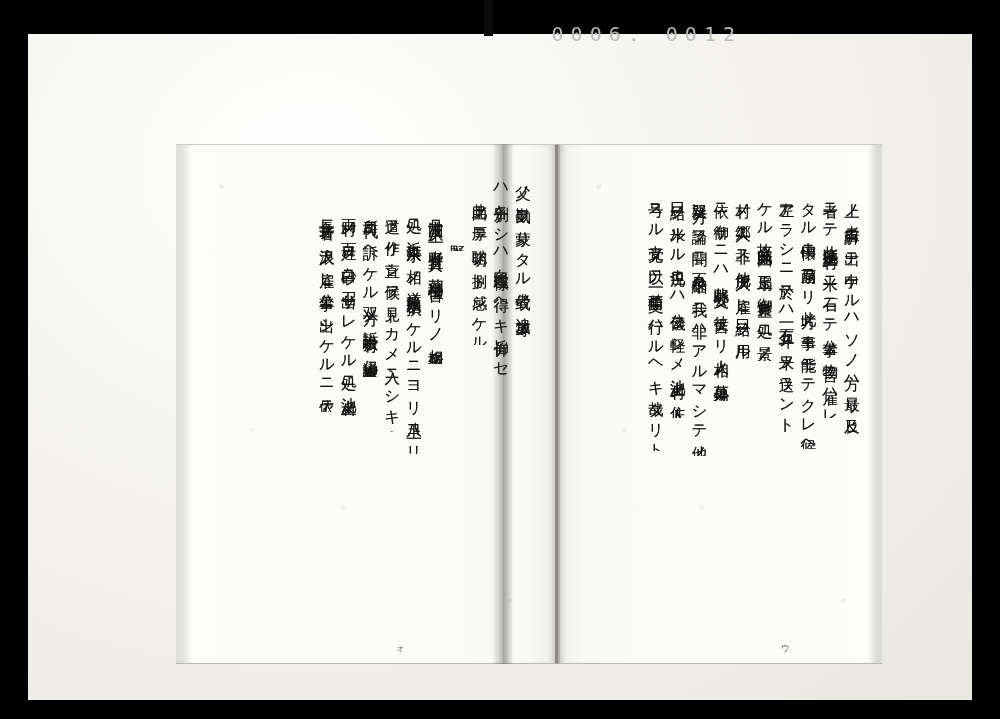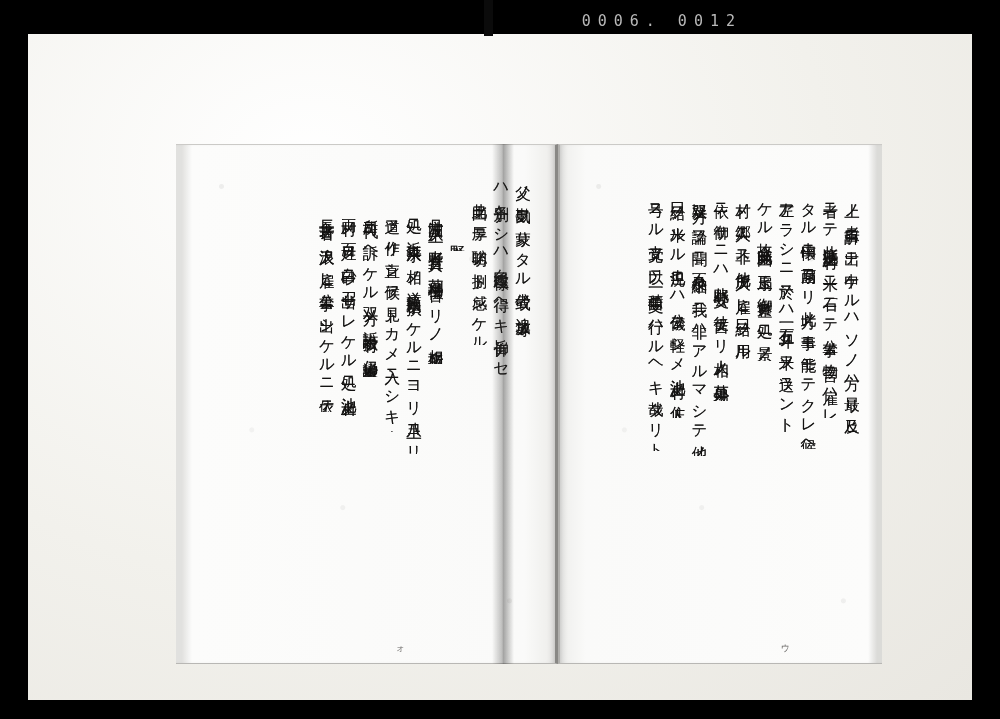--- a/index.html
+++ b/index.html
@@ -29,25 +29,25 @@
     width: 944px;
     height: 666px;
     background: #f4f3ef;
     background-image:
       radial-gradient(ellipse at 30% 20%, #ffffff 0%, #f2f1ec 55%, #e9e7e1 100%);
   }
 
   
   .frame-code {
     position: absolute;
-    top: 12px;
+    top: 22px;
     right: 258px;
     color: #b9b9b9;
     font-family: "DejaVu Sans Mono", monospace;
-    font-size: 15px;
+    font-size: 20px;
     letter-spacing: 7px;
     white-space: nowrap;
   }
 
   
   .notch {
     position: absolute;
     left: 484px;
     top: 0px;
     width: 9px;

